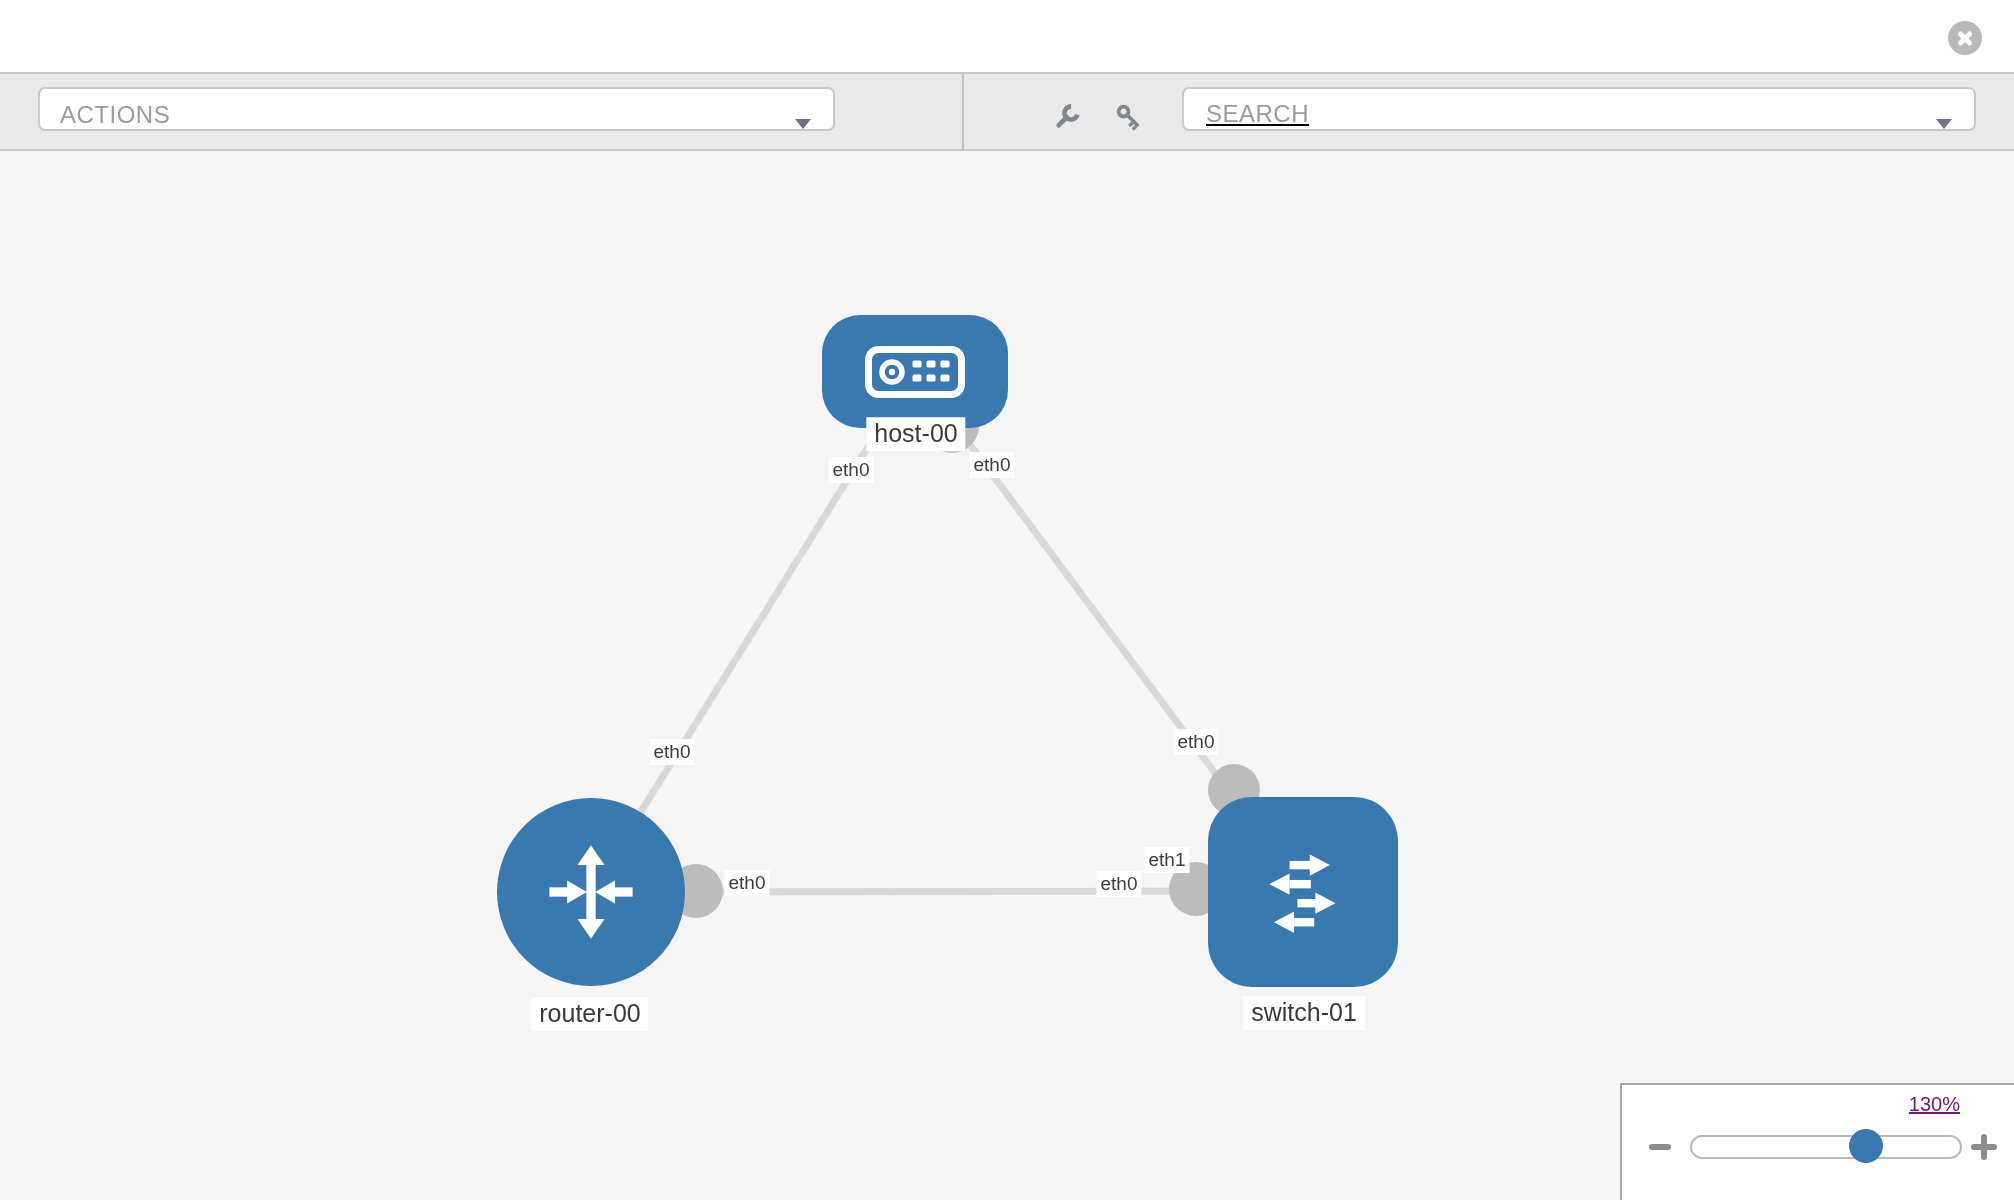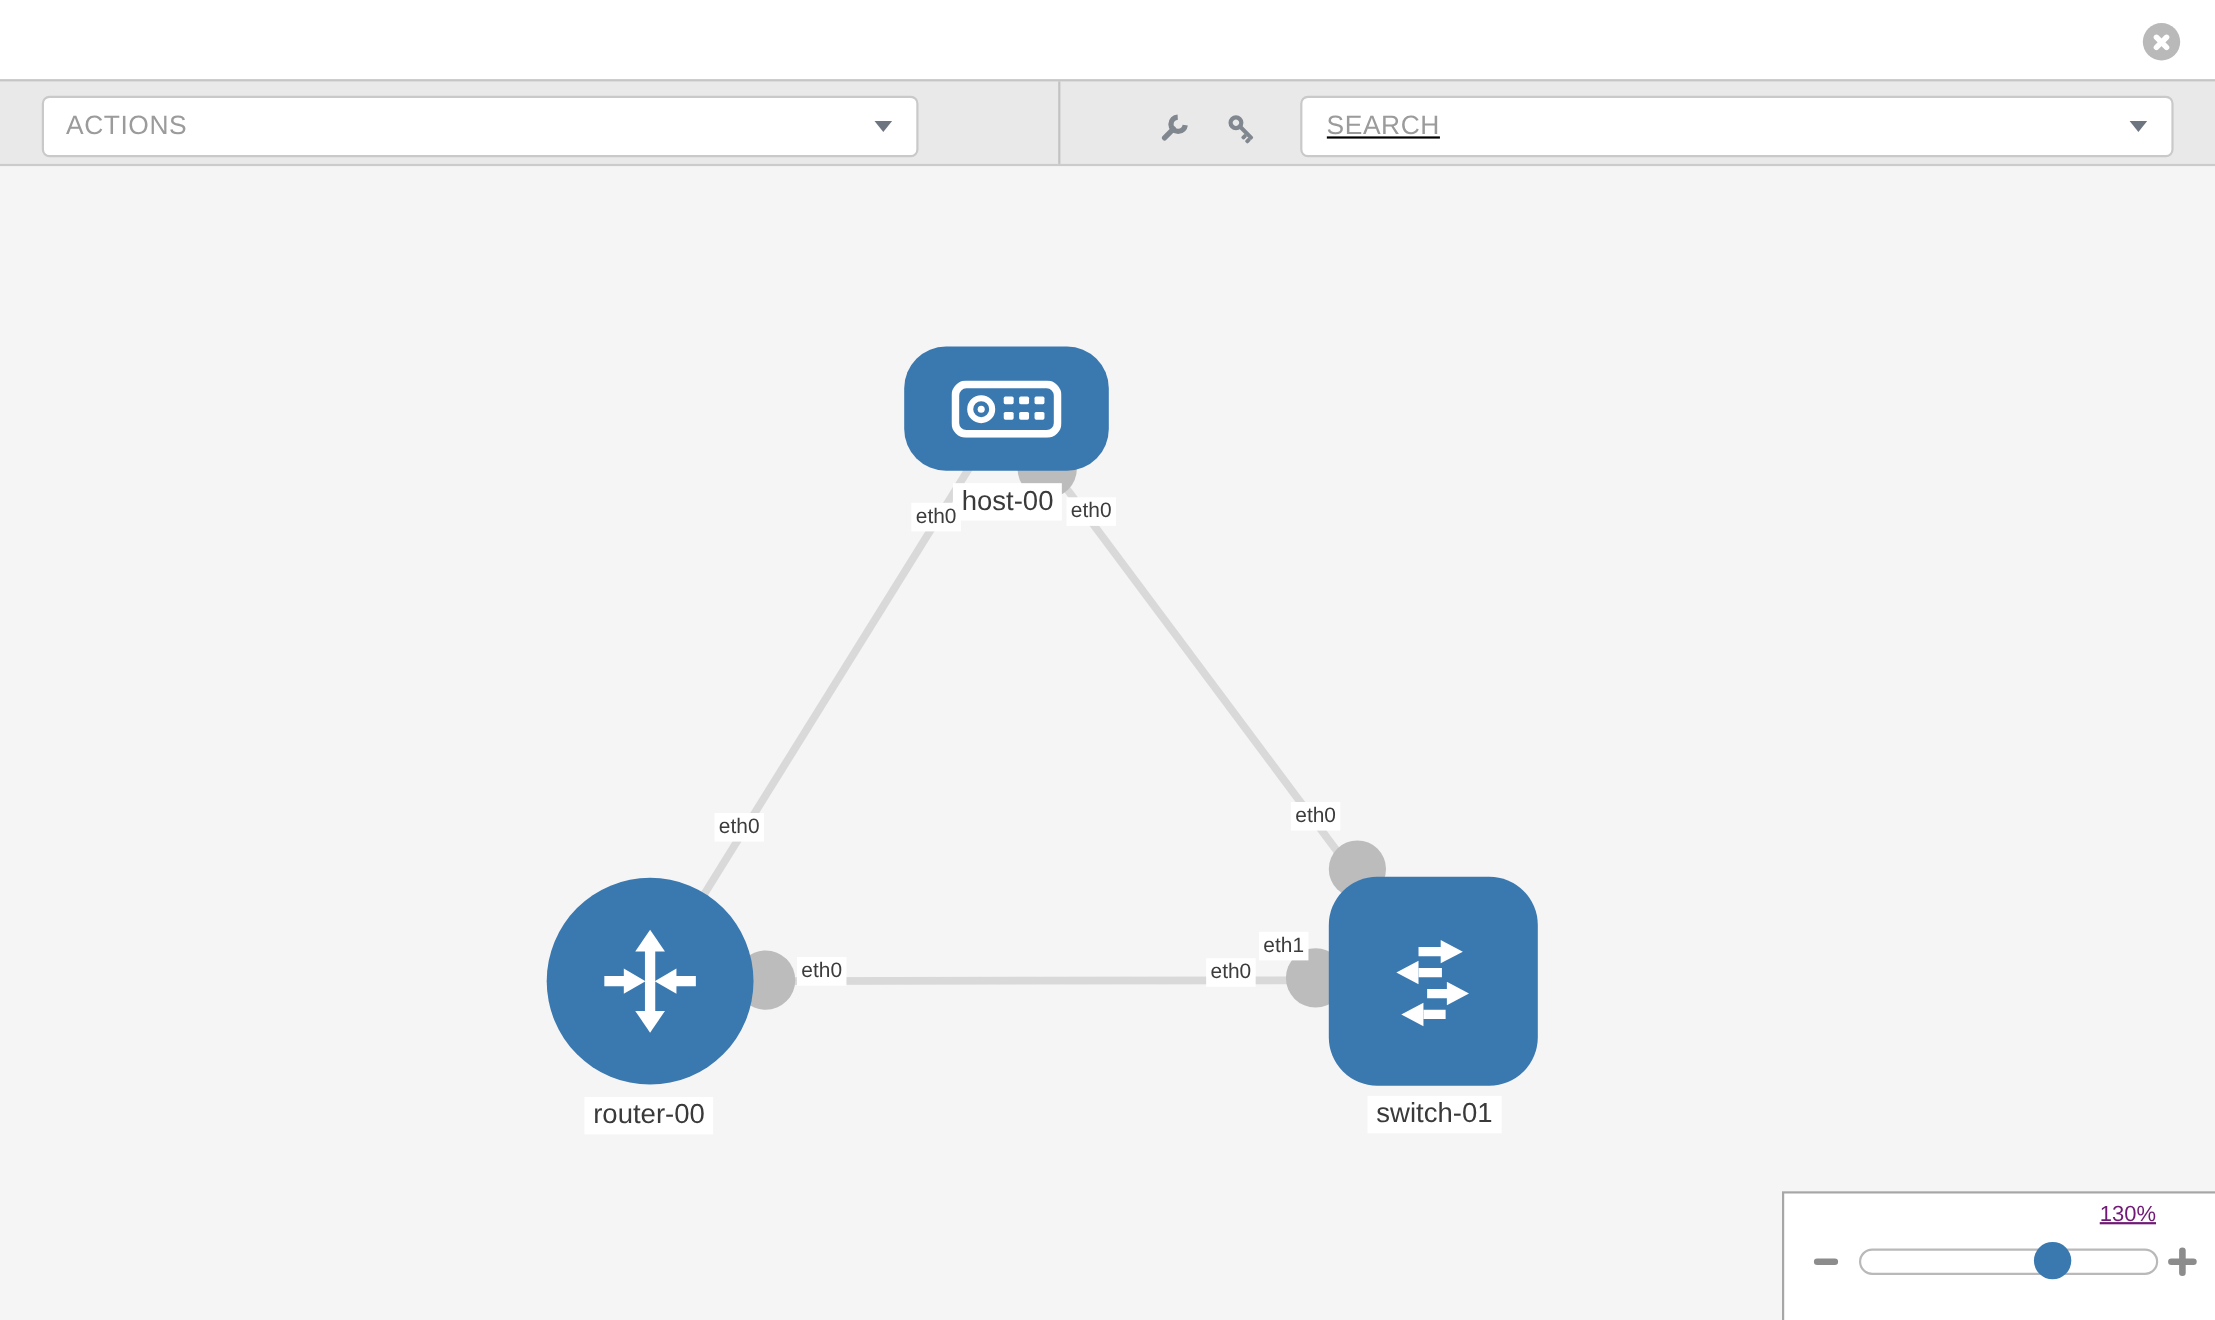--- a/index.html
+++ b/index.html
@@ -41,22 +41,22 @@
   .close-x::before,.close-x::after{content:"";position:absolute;left:8px;top:14.5px;
       width:18px;height:5px;border-radius:2.5px;background:#fff;}
   .close-x::before{transform:rotate(45deg);}
   .close-x::after{transform:rotate(-45deg);}
 
   
   .toolbar{position:absolute;left:0;top:72px;width:2014px;height:79px;
       background:var(--toolbar-bg);border-top:2px solid #c5c5c5;border-bottom:2px solid #cbcbcb;
       box-sizing:border-box;z-index:10;}
   .toolbar-divider{position:absolute;left:962px;top:0;width:2px;height:75px;background:#c2c2c2;}
-  .combo{position:absolute;top:13px;height:56px;background:#fff;border:2px solid #c9c9c9;
-      border-radius:7px;box-sizing:border-box;display:flex;align-items:center;cursor:pointer;}
+  .combo{position:absolute;top:13px;height:44px;background:#fff;border:2px solid #c9c9c9;
+      border-radius:7px;box-sizing:border-box;display:flex;align-items:flex-end;cursor:pointer;}
   .combo-actions{left:38px;width:797px;}
   .combo-search{left:1182px;width:794px;text-decoration:underline;}
   .combo-label{margin-left:20px;font-size:24px;color:var(--muted-text);letter-spacing:.5px;flex:1;}
   .search-input{flex:1;margin-left:20px;font-size:24px;color:#555;border:none;outline:none;
       background:transparent;font-family:"Liberation Sans",sans-serif;letter-spacing:.5px;}
   .search-input::placeholder{color:var(--muted-text);opacity:1;}
   .caret{width:0;height:0;border-left:8px solid transparent;border-right:8px solid transparent;
       border-top:10px solid #6d7580;margin-right:22px;}
   .tool-btn{position:absolute;top:96px;width:40px;height:40px;border:none;background:transparent;
       padding:0;cursor:pointer;z-index:11;}
@@ -134,21 +134,21 @@
       <polygon points="74,26 56,16.5 56,35.5" fill="#fff"></polygon>
       <line x1="38" y1="43" x2="57" y2="43" stroke="#fff" stroke-width="7.5"></line>
       <polygon points="20,43 38,33.5 38,52.5" fill="#fff"></polygon>
       <line x1="45" y1="60" x2="63" y2="60" stroke="#fff" stroke-width="7.5"></line>
       <polygon points="79,60 61,50.5 61,69.5" fill="#fff"></polygon>
       <line x1="42" y1="77" x2="60" y2="77" stroke="#fff" stroke-width="7.5"></line>
       <polygon points="24,77 42,67.5 42,86.5" fill="#fff"></polygon>
     </svg>
   </div>
 
-  <span class="node-label" style="left:916px;top:456px;">host-00</span>
+  <span class="node-label" style="left:916px;top:434px;">host-00</span>
   <span class="node-label" style="left:590px;top:1014px;">router-00</span>
   <span class="node-label" style="left:1304px;top:1013px;">switch-01</span>
 
   <span class="iface-label" style="left:851px;top:470px;">eth0</span>
   <span class="iface-label" style="left:992px;top:465px;">eth0</span>
   <span class="iface-label" style="left:672px;top:752px;">eth0</span>
   <span class="iface-label" style="left:1196px;top:742px;">eth0</span>
   <span class="iface-label" style="left:747px;top:883px;">eth0</span>
   <span class="iface-label" style="left:1119px;top:884px;">eth0</span>
   <span class="iface-label" style="left:1147px;top:860px;margin-left:20px;">eth1</span>

